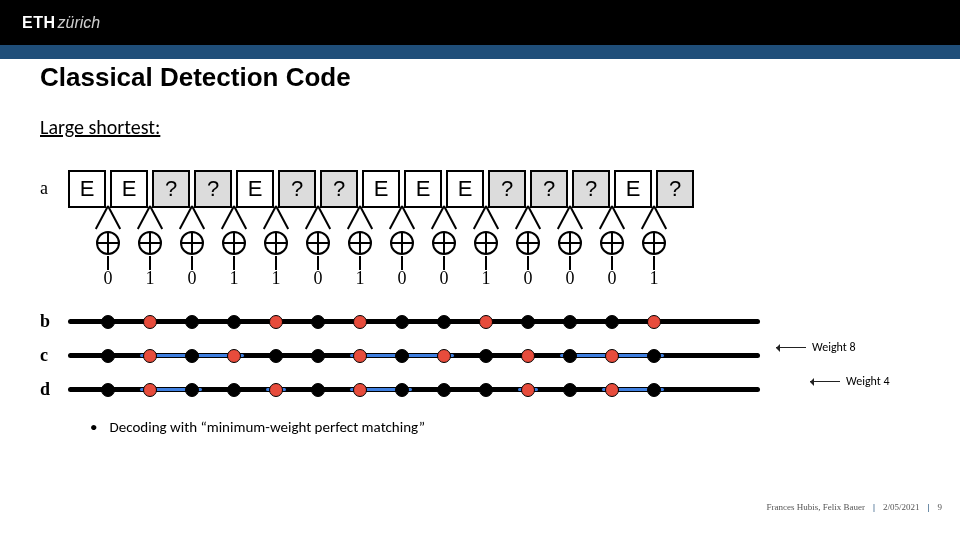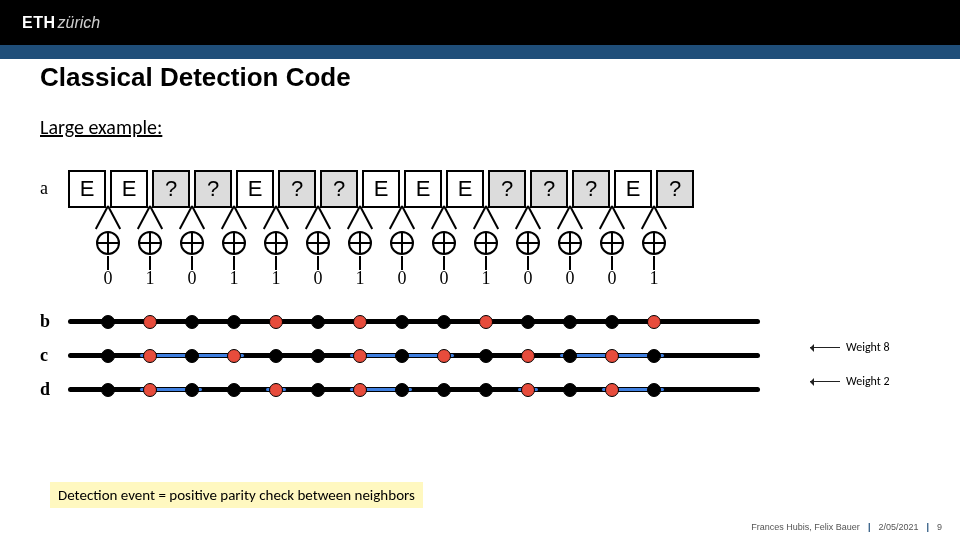--- a/index.html
+++ b/index.html
@@ -51,36 +51,36 @@
   .arrow-label { position: absolute; display: flex; align-items: center; gap: 6px; font-size: 12px; font-family: Calibri, Arial, sans-serif; }
   .arrow { width: 30px; height: 1px; background: #222; position: relative; }
   .arrow::before { content: ''; position: absolute; left: -4px; top: -3px; border: 4px solid transparent; border-right-color: #222; }
 
   .bullets { position: absolute; left: 90px; top: 418px; font-size: 15px; font-family: Calibri, Arial, sans-serif; }
   .bullets li { margin-bottom: 2px; list-style: none; }
   .bullets li::before { content: '•'; margin-right: 12px; }
 
   .highlight { position: absolute; left: 50px; top: 482px; background: #fff8c0; padding: 4px 8px; font-size: 15px; font-family: Calibri, Arial, sans-serif; }
 
-  .footer { position: absolute; right: 18px; bottom: 8px; font-size: 9px; font-family: Liberation Sans, sans-serif; color: #555; display: flex; gap: 8px; align-items: center; }
+  .footer { position: absolute; right: 18px; bottom: 28px; font-size: 9px; font-family: Liberation Serif, serif; color: #555; display: flex; gap: 8px; align-items: center; }
   .footer .sep { color: #1f4e79; font-weight: 700; }
 </style>
 </head>
 <body>
 
 <div class="slide">
   <div class="topbar">
     <span class="logo-eth">ETH</span>
     <span class="logo-zurich">zürich</span>
   </div>
   <div class="titlebar"></div>
 
   <div class="content">
     <div class="title">Classical Detection Code</div>
-    <div class="large-example">Large example:</div>
+    <div class="large-example">Large shortest:</div>
   </div>
 
   <div class="diagram">
     <div class="row-a">
       <div class="row-label">a</div>
       <div class="boxes" id="boxes">
           <div class="box">E</div>
           <div class="box">E</div>
           <div class="box q">?</div>
           <div class="box q">?</div>
@@ -406,33 +406,33 @@
           </div>
         </div>
     <div class="track-line blue" style="left: 80px; width: 62px;"></div>
         <div class="track-line blue" style="left: 206px; width: 20px;"></div>
         <div class="track-line blue" style="left: 290px; width: 62px;"></div>
         <div class="track-line blue" style="left: 458px; width: 20px;"></div>
         <div class="track-line blue" style="left: 542px; width: 62px;"></div>
       </div>
   </div>
 
-  <div class="arrow-label" style="left:810px; top:340px;">
+  <div class="arrow-label" style="left:776px; top:340px;">
     <div class="arrow"></div>
     <span>Weight 8</span>
   </div>
   <div class="arrow-label" style="left:810px; top:374px;">
     <div class="arrow"></div>
-    <span>Weight 2</span>
+    <span>Weight 4</span>
   </div>
 
   <ul class="bullets">
+    <li>Decoding with “minimum-weight perfect matching”</li>
   </ul>
 
-  <div class="highlight">Detection event = positive parity check between neighbors</div>
 
   <div class="footer">
     <span>Frances Hubis, Felix Bauer</span>
     <span class="sep">|</span>
     <span>2/05/2021</span>
     <span class="sep">|</span>
     <span>9</span>
   </div>
 </div>
 

